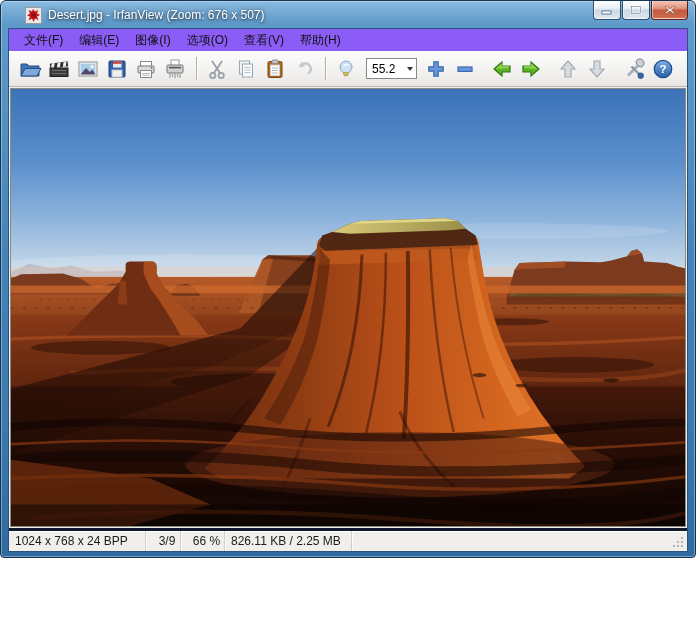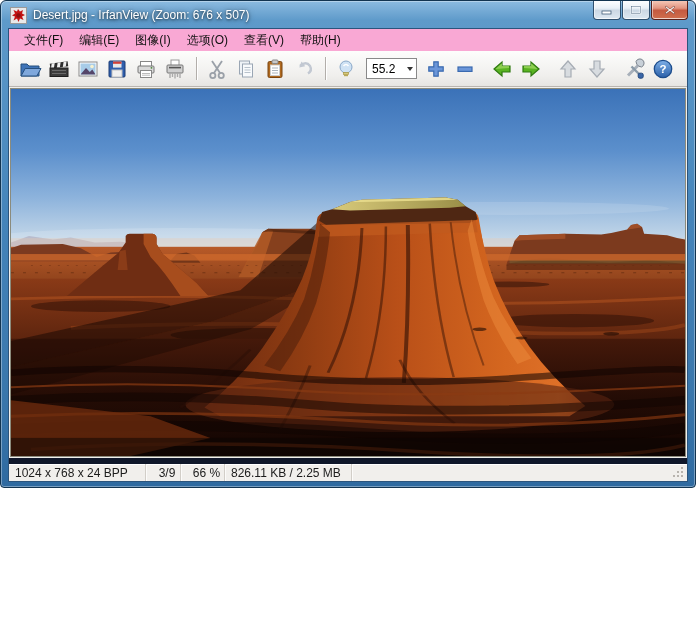--- a/index.html
+++ b/index.html
@@ -1,23 +1,24 @@
 <!DOCTYPE html>
 <html><head>
 <meta charset="utf-8">
 <style>
   html,body { margin:0; padding:0; background:#ffffff; }
   * { box-sizing:border-box; }
   .window {
-    position:relative; width:696px; height:488px;
+    position:relative; width:696px; height:558px;
     font-family:"Liberation Sans", sans-serif;
     background:linear-gradient(180deg,#8cbbe0 0%,#5e9aca 4%,#4484ba 45%,#3a77ac 80%,#2f6aa0 100%);
     border:1px solid #123450;
     border-radius:6px 6px 4px 4px;
     box-shadow:inset 0 0 0 1px rgba(255,255,255,.35);
+    padding-left:15px;
   }
   
   .titlebar { height:28px; display:flex; align-items:center; padding-left:9px; }
   .title-icon { width:17px; height:17px; margin-right:6px; flex:0 0 auto; }
   .title-text { color:#fff; font-size:12px; white-space:nowrap; text-shadow:0 1px 3px rgba(0,0,0,.75), 0 0 6px rgba(0,0,0,.4); }
   .win-buttons { position:absolute; top:0; right:7px; display:flex; }
   .win-btn {
     width:28px; height:19px; margin-left:1px;
     border:1px solid #30506e; border-top:none; border-radius:0 0 4px 4px;
     background:linear-gradient(180deg,#fdfeff 0%,#e9f0f6 40%,#ccd8e4 52%,#dde8f1 100%);
@@ -28,41 +29,41 @@
     width:37px;
     background:linear-gradient(180deg,#f4c6b6 0%,#e29480 40%,#c55a40 52%,#d06f4e 100%);
     border-color:#59201a;
   }
   
   .client {
     position:absolute; left:8px; right:8px; top:28px; bottom:6px;
     background:#f0efed; box-shadow:0 0 0 1px #2b547c;
     display:flex; flex-direction:column;
   }
-  .menubar { height:22px; flex:0 0 auto; background:#f9a8d4; display:flex; align-items:center; padding-left:7px; font-size:12px; color:#111; }
+  .menubar { height:22px; flex:0 0 auto; background:#8b5cf6; display:flex; align-items:center; padding-left:7px; font-size:12px; color:#111; }
   .menu-item { padding:3px 8px; white-space:nowrap; }
   .toolbar {
     height:36px; flex:0 0 auto;
     background:linear-gradient(180deg,#fdfdfc 0%,#f0efed 70%,#e6e5e2 100%);
     border-bottom:1px solid #b9b5b0;
     display:flex; align-items:center; padding-left:7px;
   }
   .tb-btn { width:28px; height:28px; display:flex; align-items:center; justify-content:center; margin-right:1px; background:transparent; border:none; padding:0; }
   .tb-sep { width:1px; height:23px; background:#b2aeaa; box-shadow:1px 0 0 #ffffff; margin:0 6px; flex:0 0 auto; }
   .zoom-combo { width:51px; height:21px; background:#fff; border:1px solid #898989; display:flex; align-items:center; margin:0 5px; font-size:12px; color:#000; }
   .zoom-combo .val { flex:1; padding-left:5px; }
   .zoom-combo .arrow-box { width:13px; height:100%; display:flex; align-items:center; justify-content:center; }
   .tri-down { width:0; height:0; border-left:3.5px solid transparent; border-right:3.5px solid transparent; border-top:4px solid #333; }
   .gap8 { width:8px; flex:0 0 auto; }
   .viewport { flex:1 1 auto; margin:1px; border:1px solid #8b8b7c; overflow:hidden; background:#000; }
   .scene { display:block; width:100%; height:100%; }
   
   .statusbar {
     height:23px; flex:0 0 auto; background:#f1efec;
-    border-top:6px solid #0f172a; box-shadow:inset 0 1px 0 #ffffff;
+    border-top:3px solid #0f172a; box-shadow:inset 0 1px 0 #ffffff;
     display:flex; align-items:center; font-size:12px; color:#1c1c1c; position:relative;
   }
   .sb-panel { height:100%; display:flex; align-items:center; padding:0 6px; border-right:1px solid #d2cec8; box-shadow:1px 0 0 #fcfbfa; white-space:nowrap; }
   .sb-center { justify-content:center; padding:0 3px;margin-left:8px; }
   .sb-rest { flex:1; border-right:none; box-shadow:none; }
   .sb-grip { position:absolute; right:2px; bottom:2px; }
 </style>
 </head>
 <body>
 

